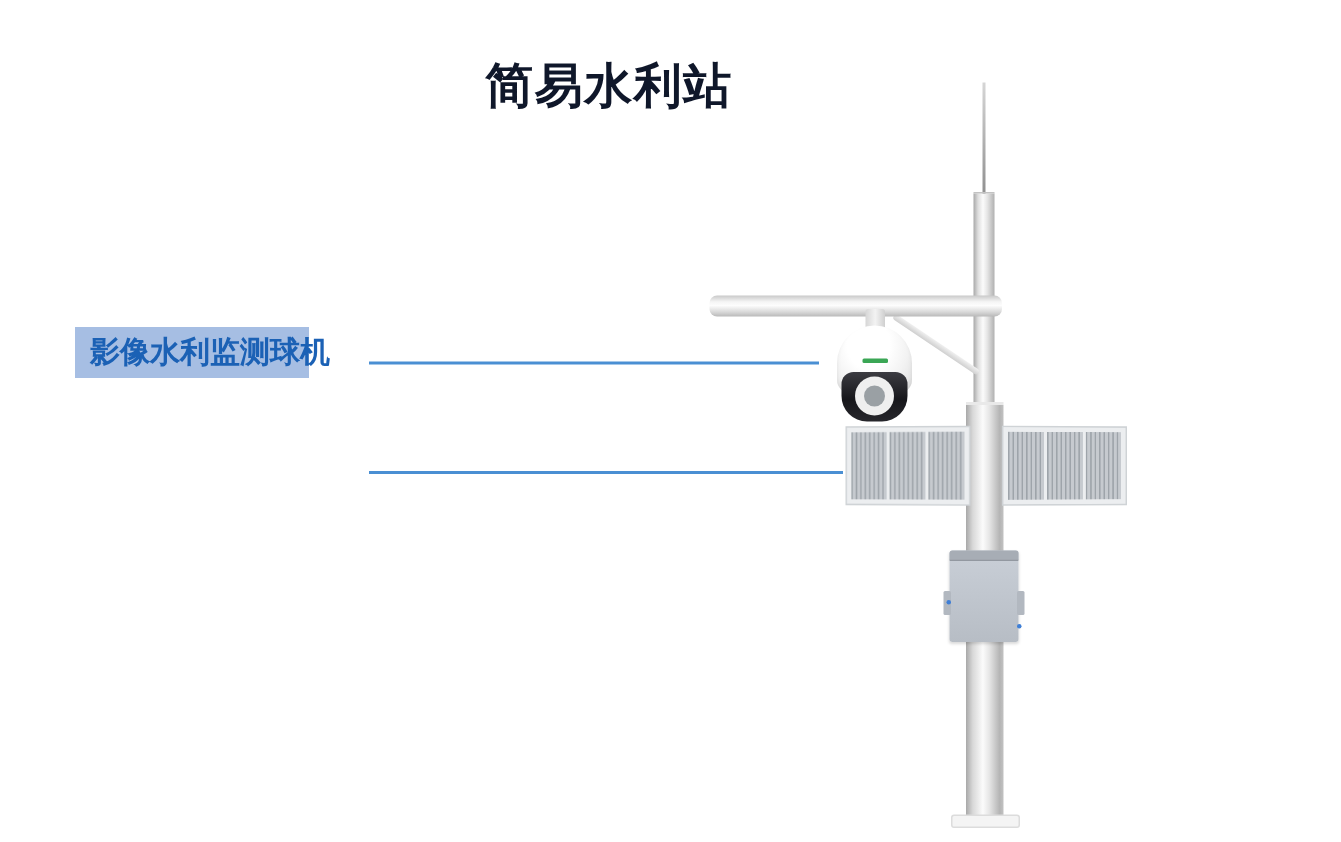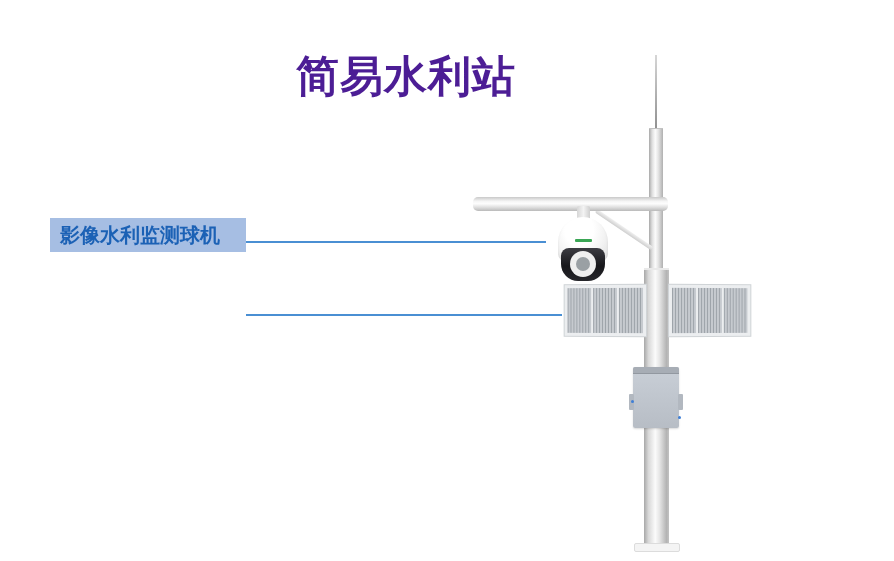--- a/index.html
+++ b/index.html
@@ -1,25 +1,25 @@
 <!DOCTYPE html>
 <html><head>
 <meta charset="utf-8">
 <style>
   * { margin:0; padding:0; box-sizing:border-box; }
   html,body { background:#ffffff; }
   body { font-family:"Liberation Sans","DejaVu Sans",sans-serif; }
   .canvas{ position:relative; width:894px; height:561px; background:#ffffff; overflow:hidden; }
 
   
-  .title{ position:absolute; left:0; top:48px; width:812px; text-align:center;
-          font-size:43px; font-weight:700; color:#4c1d95; letter-spacing:1px; }
+  .title{ position:absolute; left:0; top:36px; width:812px; text-align:center;
+          font-size:32px; font-weight:700; color:#0f172a; letter-spacing:1px; }
 
   
-  .callout-box{ position:absolute; left:50px; width:196px; height:34px;
+  .callout-box{ position:absolute; left:50px; width:156px; height:34px;
                 background:#a6bee3; color:#1b61b5; font-size:20px; font-weight:700;
                 line-height:34px; padding-left:10px; white-space:nowrap; }
   .callout-camera{ top:218px; }
   .callout-solar{ top:297px; }
   .connector{ position:absolute; height:2px; background:#4a8fd3; }
   .connector-camera{ left:246px; top:241px; width:300px; }
   .connector-solar{ left:246px; top:314px; width:316px; }
 
   
   .antenna{ position:absolute; left:655px; top:55px; width:2px; height:75px;

